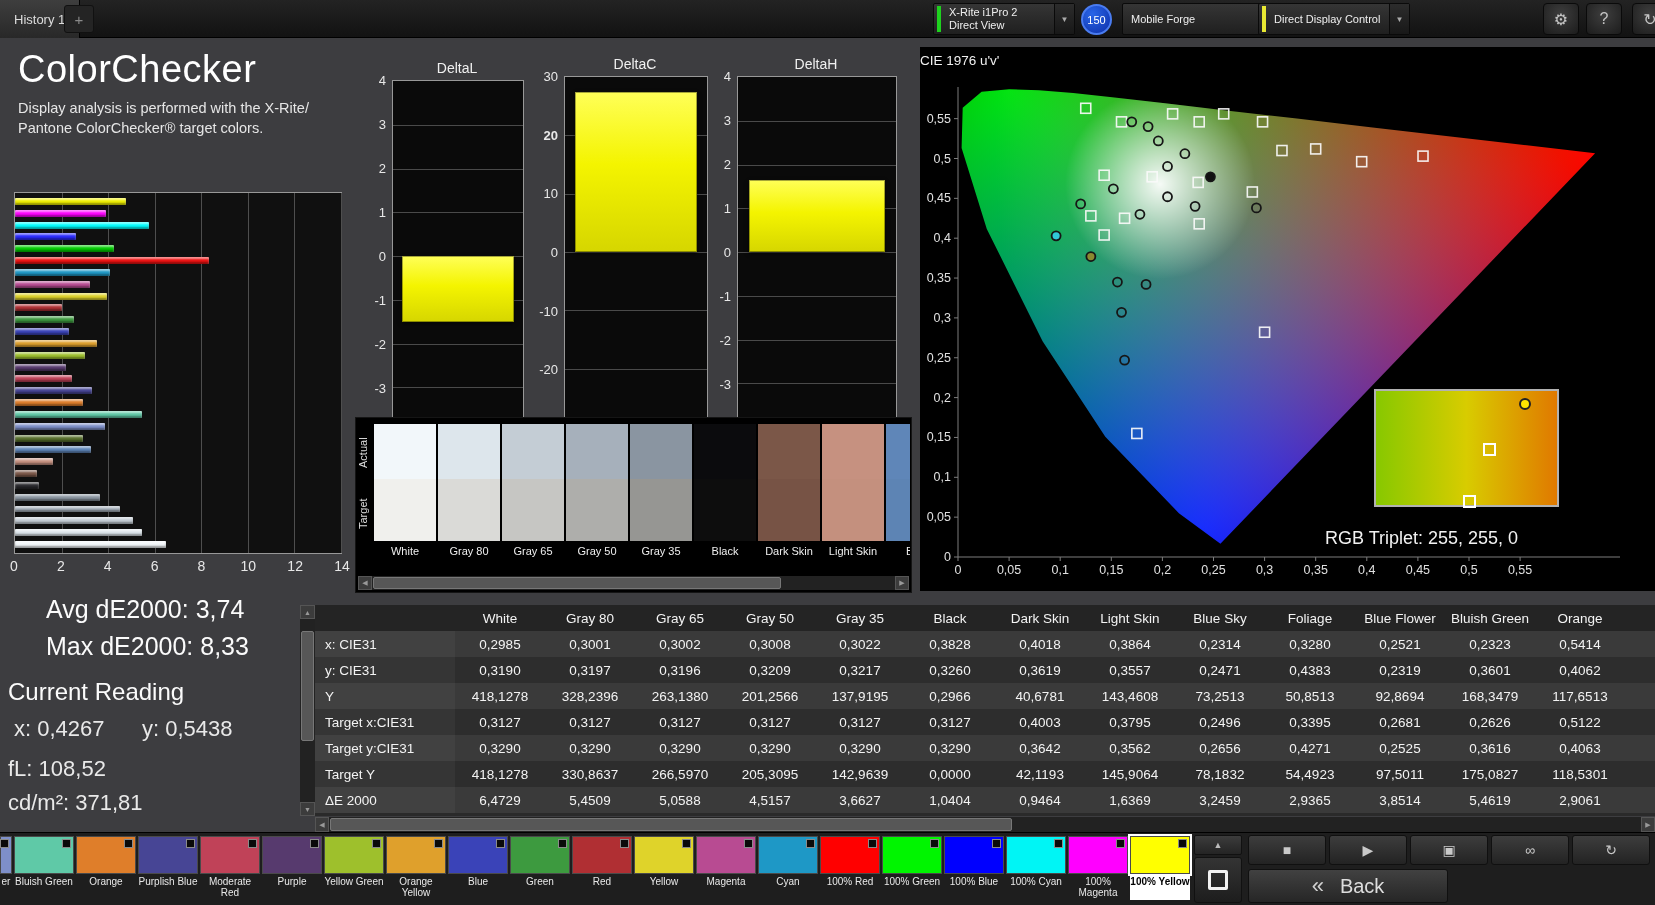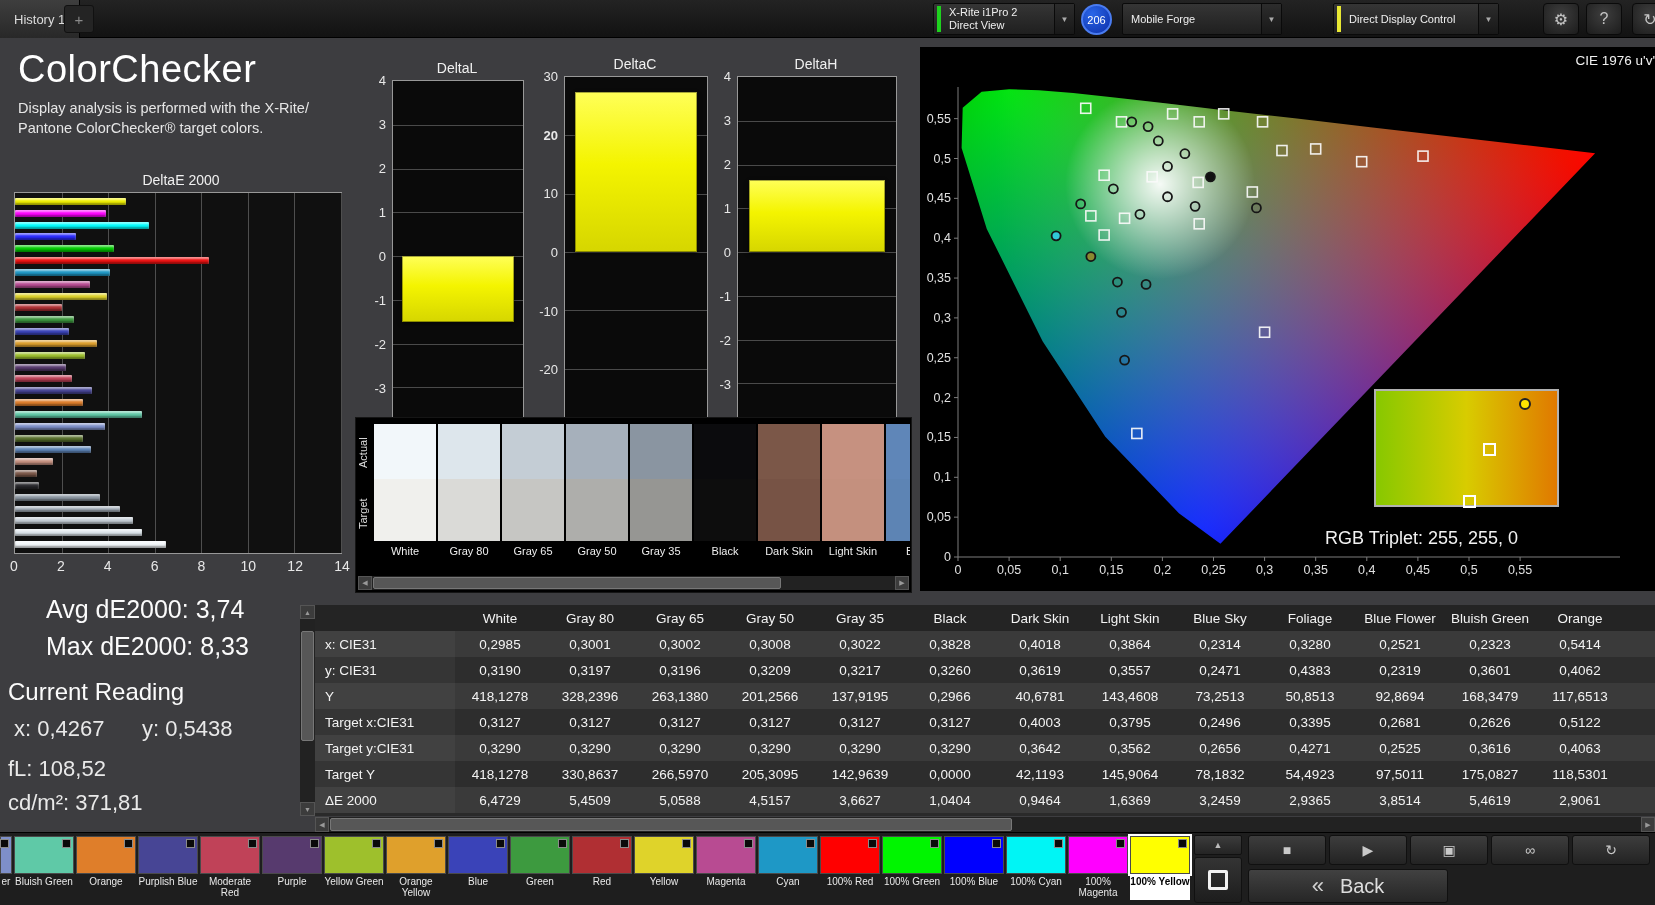--- a/index.html
+++ b/index.html
@@ -9,21 +9,21 @@
   #topbar{position:absolute;left:0;top:0;width:1655px;height:38px;background:linear-gradient(#232323,#121212);border-bottom:1px solid #000}
   #tab-history{position:absolute;left:0;top:0;height:38px;padding:0 14px;background:linear-gradient(#3e3e3e,#282828);color:#ddd;font-size:13px;display:flex;align-items:center;border-right:1px solid #000}
   #tab-add{position:absolute;left:64px;top:5px;width:30px;height:28px;background:#242424;color:#8a8a8a;font-size:15px;display:flex;align-items:center;justify-content:center;border-radius:3px;border:1px solid #111}
   .dd{position:absolute;top:3px;height:32px;background:linear-gradient(#353535,#1f1f1f);border:1px solid #0a0a0a;display:flex;align-items:center;border-radius:2px}
   .dd .ind{width:4px;height:26px;margin:0 4px 0 3px;flex:0 0 4px}
   .dd .lines{flex:1;font-size:11px;line-height:13px;color:#efefef;padding:0 4px;white-space:nowrap}
   .dd .caret{width:20px;align-self:stretch;display:flex;align-items:center;justify-content:center;border-left:1px solid #0a0a0a;color:#aaa;font-size:8px;background:linear-gradient(#2c2c2c,#181818)}
   #meter-dd{left:933px;width:142px}
   #counter-badge{position:absolute;left:1081px;top:4px;width:31px;height:31px;border-radius:50%;background:radial-gradient(circle at 35% 30%,#2a66e8,#0c2ea8);border:2px solid #4a7cf0;color:#fff;font-size:11px;display:flex;align-items:center;justify-content:center}
   #source-dd{left:1122px;width:160px}
-  #display-dd{left:1333px;width:166px}
+  #display-dd{left:1258px;width:152px}
   .icon-btn{position:absolute;top:3px;width:36px;height:32px;background:radial-gradient(circle at 50% 35%,#3e3e3e,#1c1c1c);border:1px solid #0a0a0a;border-radius:4px;color:#c4c4c4;font-size:16px;display:flex;align-items:center;justify-content:center}
   #btn-gear{left:1543px}
   #btn-help{left:1586px}
   #btn-extra{left:1632px;width:36px}
 
   
   #page-title{position:absolute;left:18px;top:48px;font-size:38px;color:#fff;letter-spacing:.5px}
   #page-desc{position:absolute;left:18px;top:98px;font-size:14.5px;line-height:20px;color:#e6e6e6}
   #avg-de{position:absolute;left:46px;top:595px;font-size:25px;color:#fbfbfb}
   #max-de{position:absolute;left:46px;top:632px;font-size:25px;color:#fbfbfb}
@@ -63,21 +63,21 @@
   .sw-actual{height:55px}
   .sw-target{height:62px}
   .sw-label{height:18px;color:#eee;font-size:11px;text-align:center;padding-top:4px;background:#000;white-space:nowrap}
   #strip-scroll{position:absolute;left:2px;right:2px;bottom:2px;height:14px;background:#262626;display:flex;align-items:stretch}
   .scroll-btn{flex:0 0 14px;background:#3c3c3c;color:#999;font-size:7px;display:flex;align-items:center;justify-content:center;border:1px solid #555}
   .scroll-track{flex:1;position:relative;background:#222}
   .scroll-thumb{position:absolute;top:1px;bottom:1px;background:#575757;border:1px solid #777;border-radius:2px}
 
   
   #cie-panel{position:absolute;left:920px;top:47px;width:735px;height:544px;background:#000}
-  #cie-title{position:absolute;left:0;top:6px;width:100%;text-align:right;font-size:13.5px;color:#f0f0f0}
+  #cie-title{position:absolute;left:0;top:6px;width:100%;text-align:left;font-size:13.5px;color:#f0f0f0}
   #cie-svg{position:absolute;left:0;top:0;width:735px;height:544px}
   .cie-lab{font-size:12.5px;fill:#e0e0e0}
   .tgt{fill:none;stroke:#fafafa;stroke-width:1.6;opacity:.92}
   .meas{fill:none;stroke:#161616;stroke-width:1.8}
   #cie-annotation{font-size:18px;fill:#f2f2f2}
 
   
   #table-wrap{position:absolute;left:300px;top:605px;width:1355px;height:227px}
   #t-vscroll{position:absolute;left:0;top:0;width:15px;height:211px;background:#2b2b2b;display:flex;flex-direction:column}
   #t-vscroll .scroll-track{flex:1}
@@ -125,21 +125,21 @@
 
   <div class="dd" id="meter-dd">
     <span class="ind" style="background:#1ed11e"></span>
     <span class="lines">
       <span style="display:block">X-Rite i1Pro 2</span>
       <span style="display:block">Direct View</span>
     </span>
     <span class="caret">▼</span>
   </div>
 
-  <div id="counter-badge">206</div>
+  <div id="counter-badge">150</div>
 
   <div class="dd" id="source-dd">
     <span class="lines" style="text-align:left;padding-left:8px">Mobile Forge</span>
     <span class="caret">▼</span>
   </div>
 
   <div class="dd" id="display-dd">
     <span class="ind" style="background:#e8e833"></span>
     <span class="lines">Direct Display Control</span>
     <span class="caret">▼</span>
@@ -156,21 +156,20 @@
     </div>
 </div>
 
 <div id="page-title">ColorChecker</div>
 <div id="page-desc">
   <span style="display:block">Display analysis is performed with the X-Rite/</span>
   <span style="display:block">Pantone ColorChecker® target colors.</span>
 </div>
 
 <div id="de-chart">
-  <div id="de-title">DeltaE 2000</div>
   <div id="de-plot">
     <div id="de-grid">
         <div class="vgrid" style="left: 14.2857%;"></div>
         <div class="vgrid" style="left: 28.5714%;"></div>
         <div class="vgrid" style="left: 42.8571%;"></div>
         <div class="vgrid" style="left: 57.1429%;"></div>
         <div class="vgrid" style="left: 71.4286%;"></div>
         <div class="vgrid" style="left: 85.7143%;"></div>
         <div class="vgrid" style="left: 100%;"></div>
       </div>

